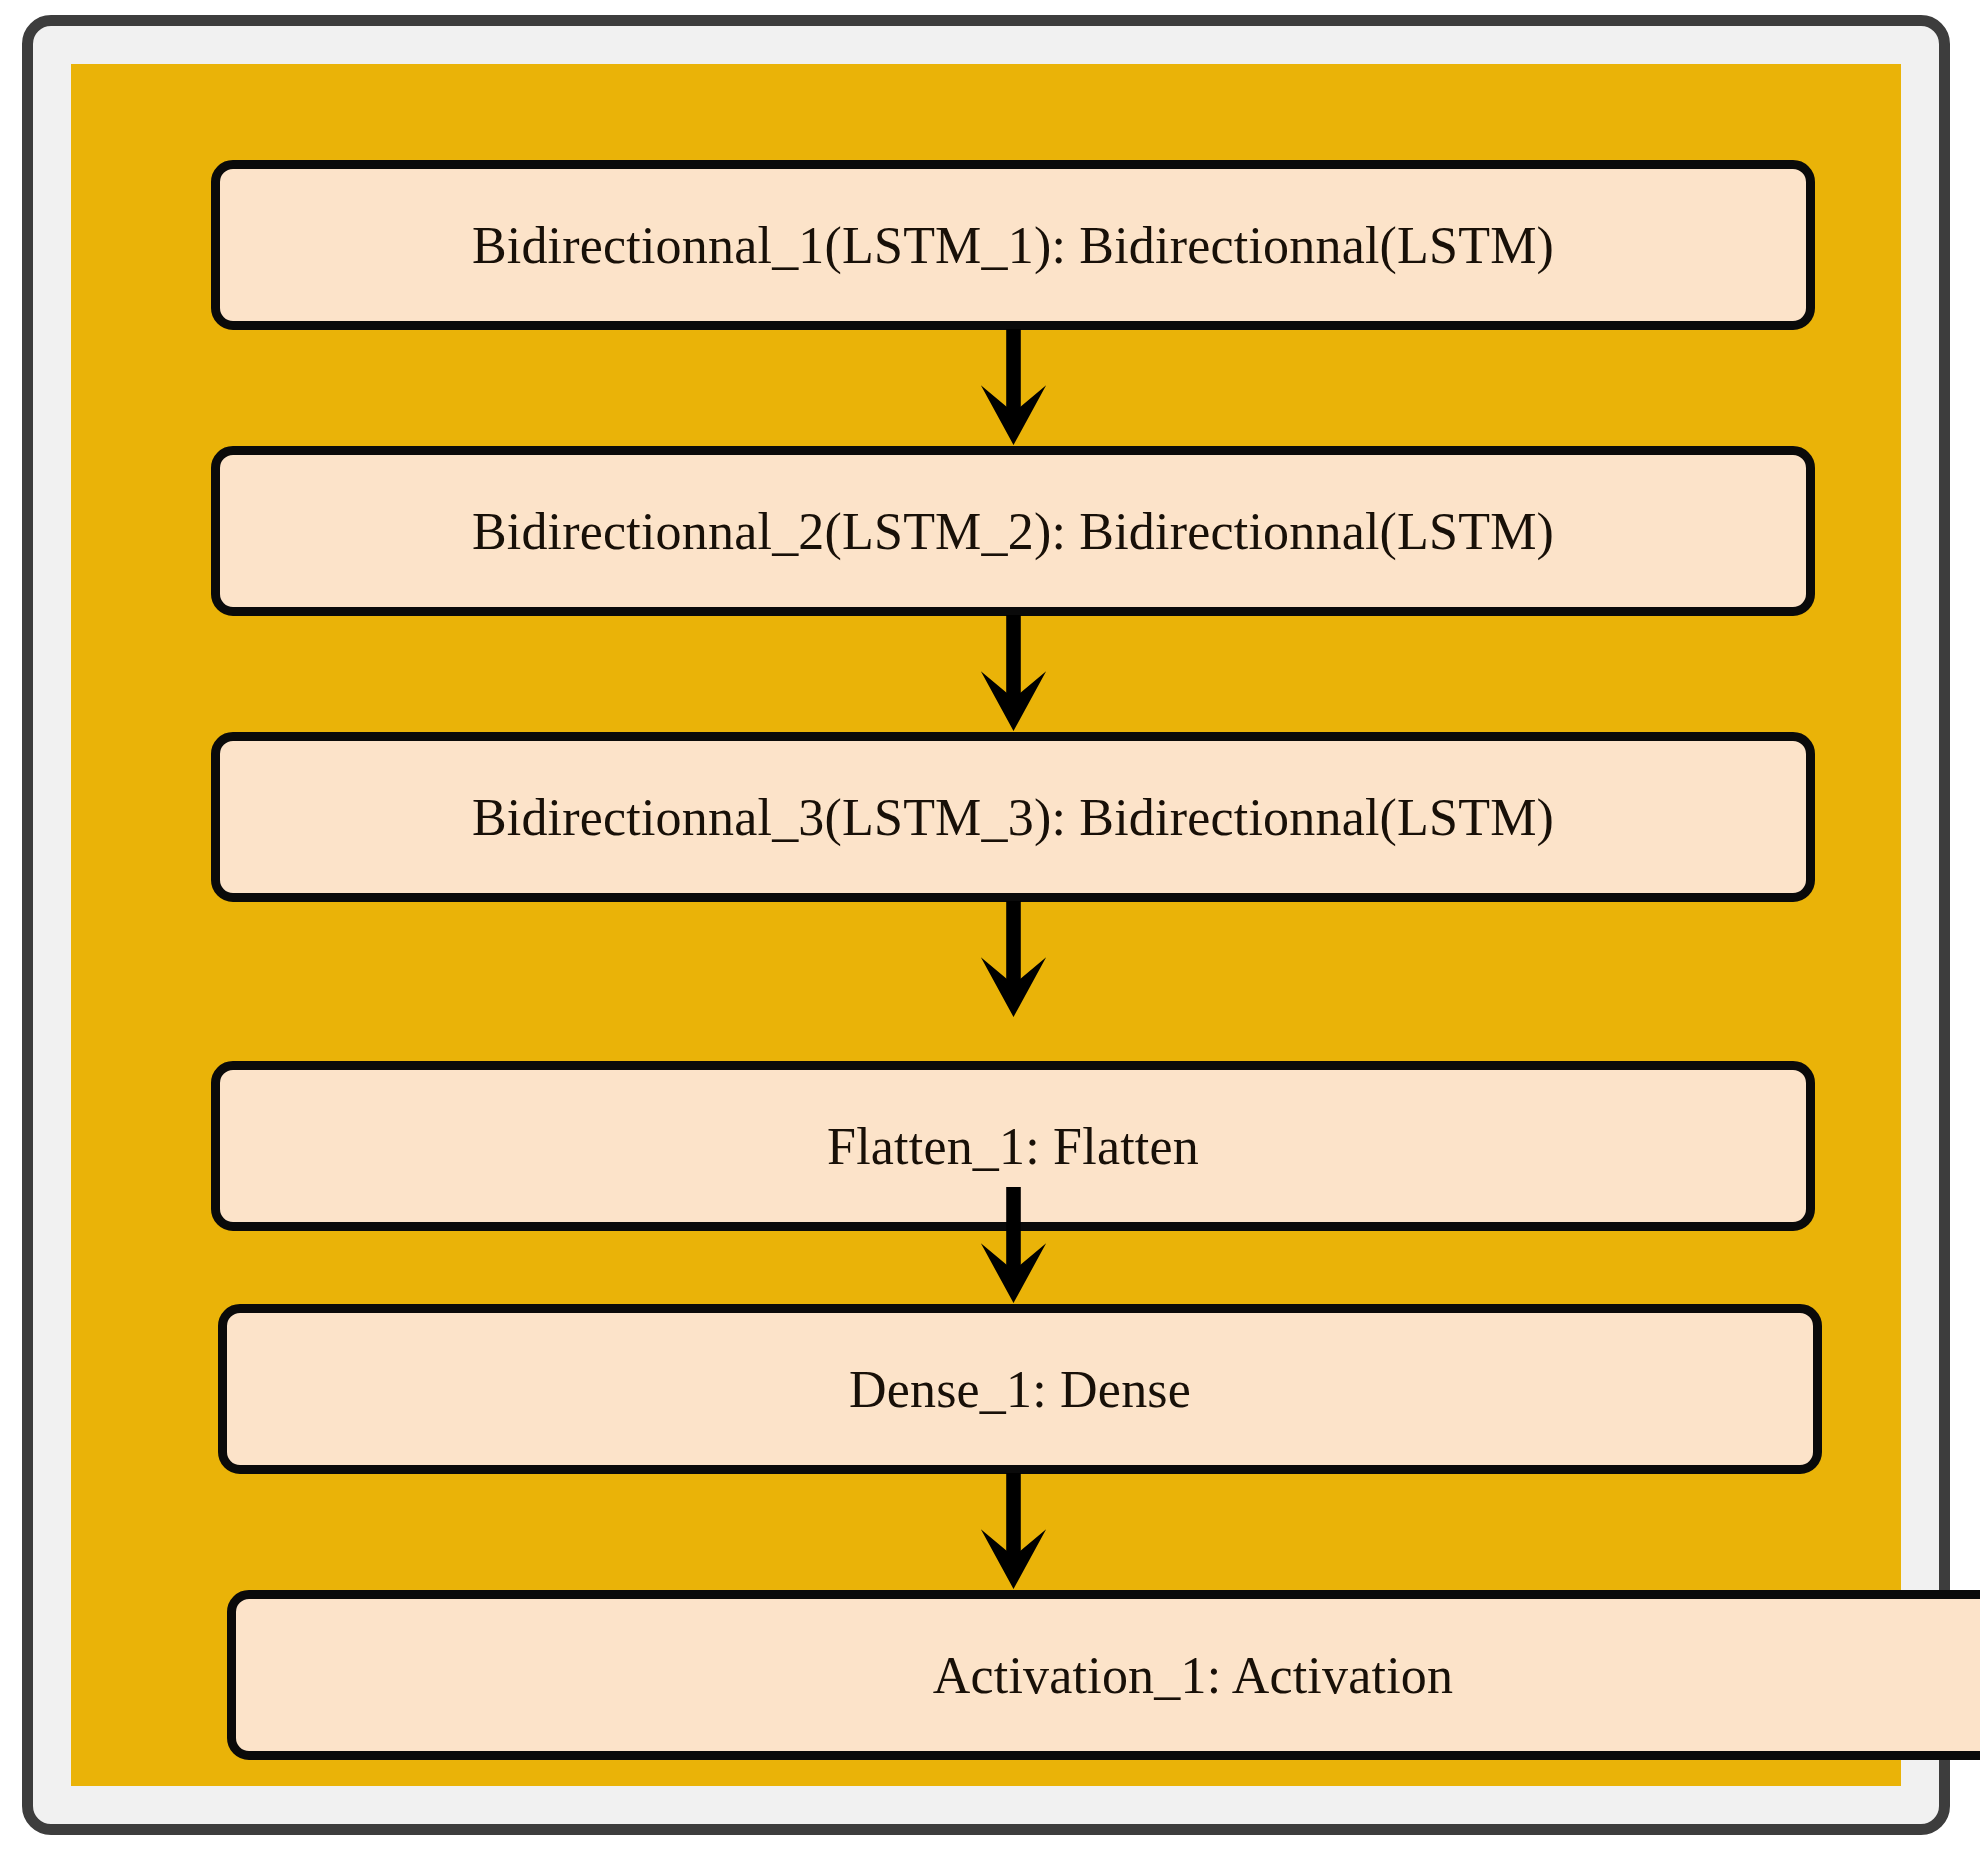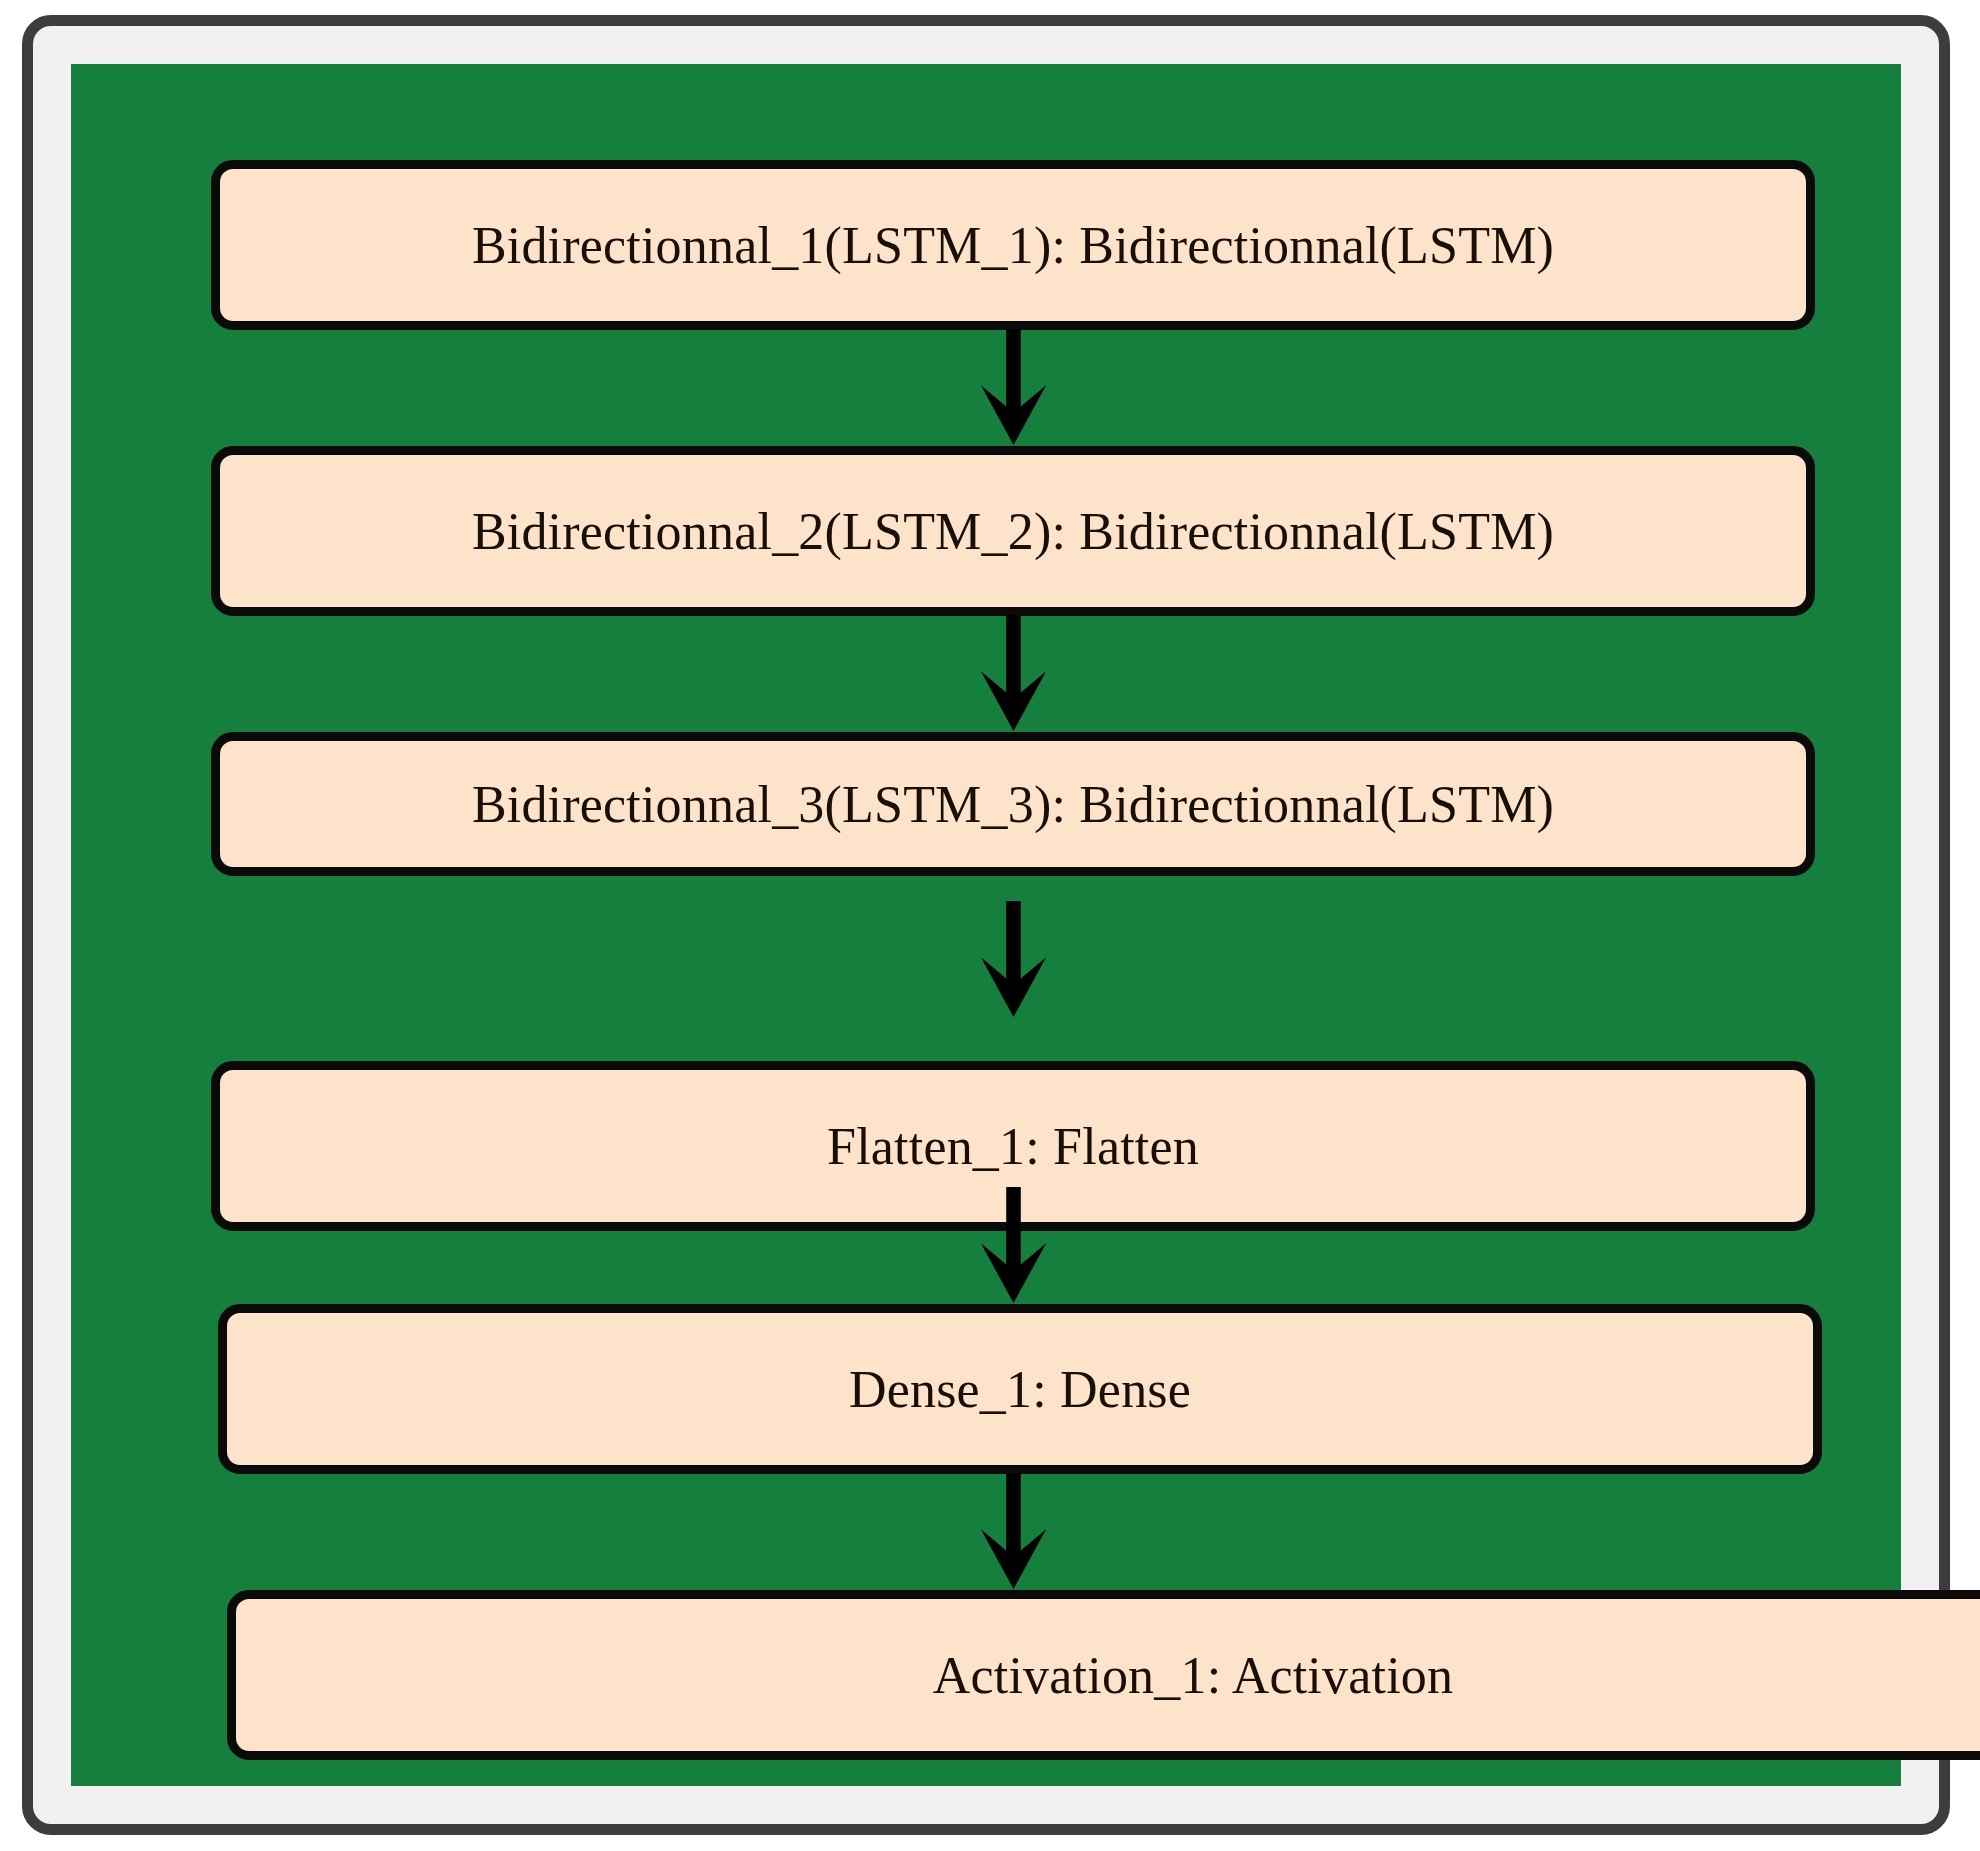--- a/index.html
+++ b/index.html
@@ -27,21 +27,21 @@
     background: #f1f1f1;
   }
 
   
   #canvas {
     position: absolute;
     left: 38px;
     top: 38px;
     right: 38px;
     bottom: 38px;
-    background: #15803d;
+    background: #eab308;
   }
 
   
   #graph {
     position: absolute;
     left: 0;
     top: 0;
     right: 0;
     bottom: 0;
   }
@@ -94,21 +94,21 @@
         <span class="node-label">Bidirectionnal_2(LSTM_2): Bidirectionnal(LSTM)</span>
       </div>
 
       <div class="edge" style="left:891px; top:551px; height:116px;">
         <svg viewBox="0 0 120 136" preserveAspectRatio="none" aria-hidden="true">
           <line x1="60" y1="0" x2="60" y2="112" stroke="#000000" stroke-width="17"></line>
           <path d="M 22 66 L 60 136 L 98 66 L 60 98 Z" fill="#000000"></path>
         </svg>
       </div>
 
-      <div class="node" style="left:140px; top:668px; width:1604px; height:144px;">
+      <div class="node" style="left:140px; top:668px; width:1604px; height:170px;">
         <span class="node-label">Bidirectionnal_3(LSTM_3): Bidirectionnal(LSTM)</span>
       </div>
 
       <div class="edge" style="left:891px; top:837px; height:116px;">
         <svg viewBox="0 0 120 136" preserveAspectRatio="none" aria-hidden="true">
           <line x1="60" y1="0" x2="60" y2="112" stroke="#000000" stroke-width="17"></line>
           <path d="M 22 66 L 60 136 L 98 66 L 60 98 Z" fill="#000000"></path>
         </svg>
       </div>
 

